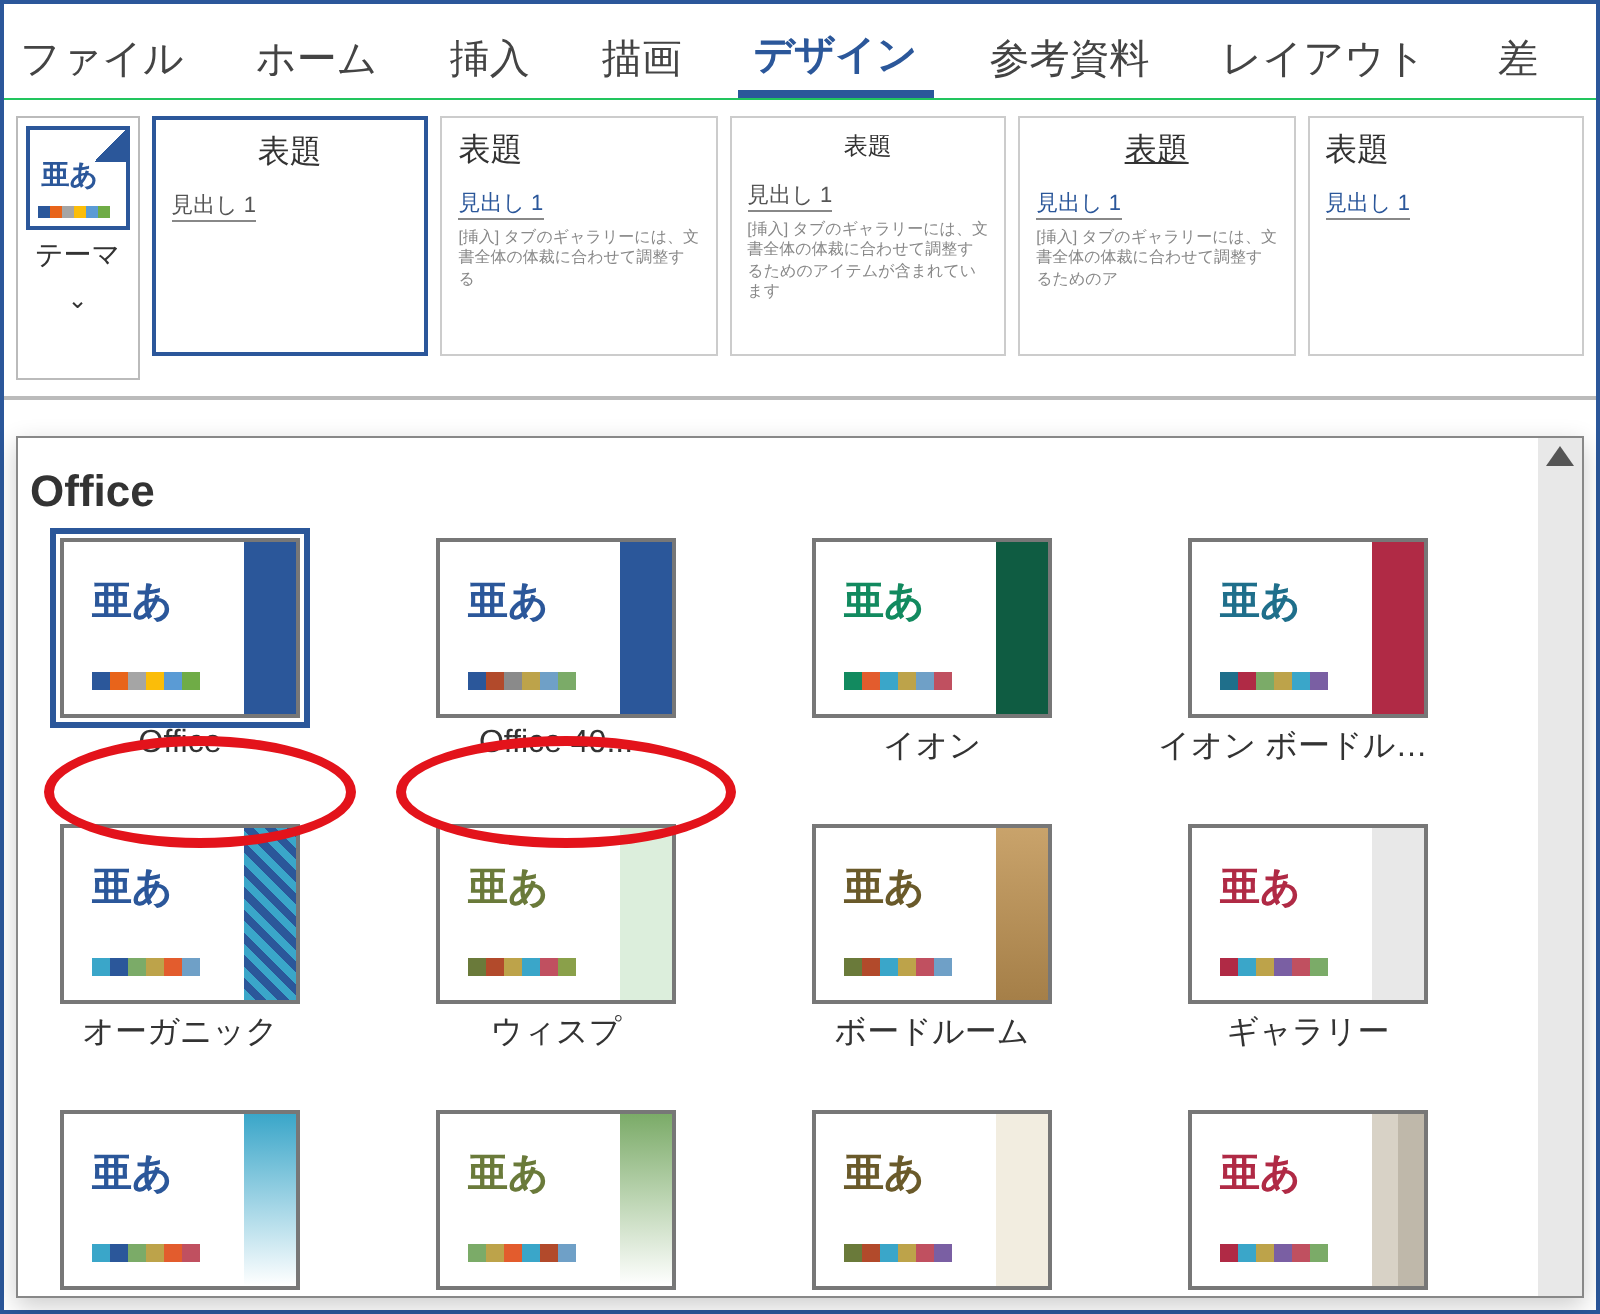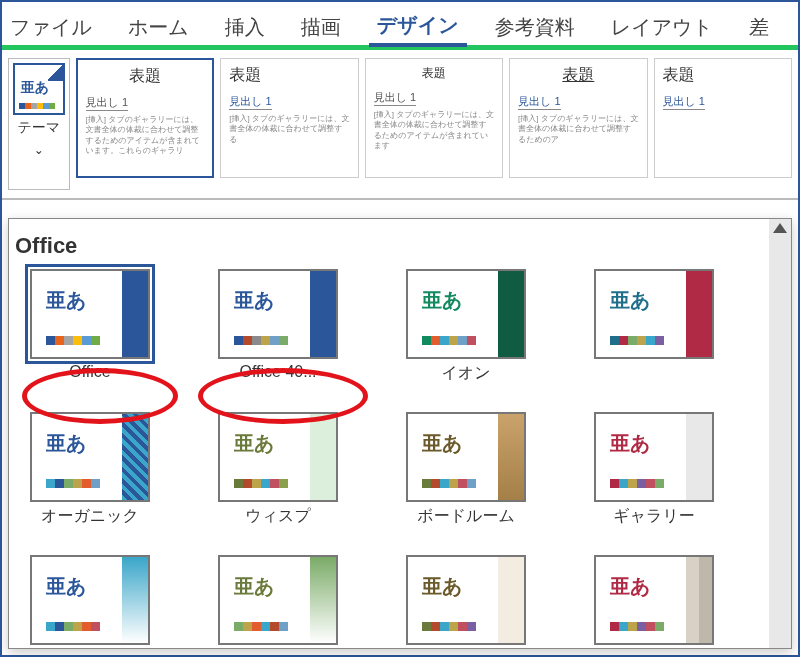--- a/index.html
+++ b/index.html
@@ -9,21 +9,21 @@
       width: 800px;
       height: 657px;
       overflow: hidden;
       border: 2px solid #2b579a;
     }
     .tabs {
       display: flex;
       align-items: center;
       padding: 8px 0 0 0;
       gap: 20px;
-      border-bottom: 5px solid #22c55e;
+      border-bottom: 1px solid #22c55e;
       height: 48px;
       font-size: 20px;
       color: #444;
     }
     .tab { padding: 4px 8px; cursor: pointer; }
     .tab.active {
       color: #2b579a;
       font-weight: bold;
       border-bottom: 4px solid #2b579a;
     }
@@ -204,21 +204,20 @@
           <span style="background:#6fac46"></span>
       </div>
     </div>
     <div class="themes-label">テーマ</div>
     <div class="chevron-down">⌄</div>
   </div>
 
   <div class="doc-preview selected">
     <div class="dp-title">表題</div>
     <div class="dp-h1">見出し 1</div>
-    <div class="dp-body">[挿入] タブのギャラリーには、文書全体の体裁に合わせて調整するためのアイテムが含まれています。これらのギャラリ</div>
   </div>
   <div class="doc-preview">
     <div class="dp-title" style="text-align:left">表題</div>
     <div class="dp-h1" style="color:#2b579a">見出し 1</div>
     <div class="dp-body">[挿入] タブのギャラリーには、文書全体の体裁に合わせて調整する</div>
   </div>
   <div class="doc-preview">
     <div class="dp-title" style="font-size:12px">表題</div>
     <div class="dp-h1">見出し 1</div>
     <div class="dp-body">[挿入] タブのギャラリーには、文書全体の体裁に合わせて調整するためのアイテムが含まれています</div>
@@ -289,20 +288,21 @@
             <div class="sampletxt" style="color: rgb(31, 111, 139);">亜あ</div>
             <div class="palette">
               <span style="background: rgb(31, 111, 139);"></span>
               <span style="background: rgb(176, 42, 69);"></span>
               <span style="background: rgb(123, 171, 104);"></span>
               <span style="background: rgb(189, 163, 74);"></span>
               <span style="background: rgb(58, 166, 201);"></span>
               <span style="background: rgb(122, 95, 163);"></span>
             </div>
           </div>
+          <div class="theme-name">イオン ボードルーム</div>
         </div>
         <div class="theme-item">
           <div class="theme-thumb">
             <div class="accent" style="background: repeating-linear-gradient(45deg, rgb(58, 166, 201) 0px, rgb(58, 166, 201) 4px, rgb(43, 87, 154) 4px, rgb(43, 87, 154) 8px);"></div>
             <div class="sampletxt" style="color: rgb(43, 87, 154);">亜あ</div>
             <div class="palette">
               <span style="background: rgb(58, 166, 201);"></span>
               <span style="background: rgb(43, 87, 154);"></span>
               <span style="background: rgb(123, 171, 104);"></span>
               <span style="background: rgb(189, 163, 74);"></span>

